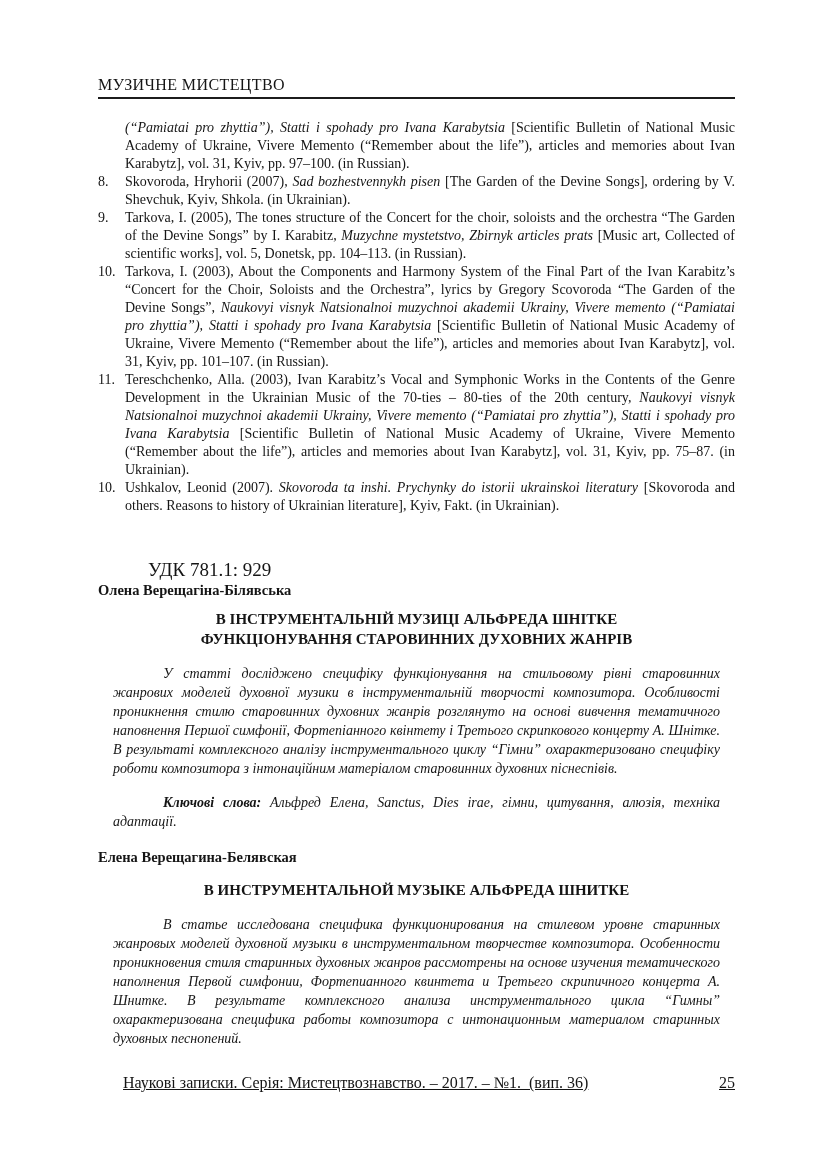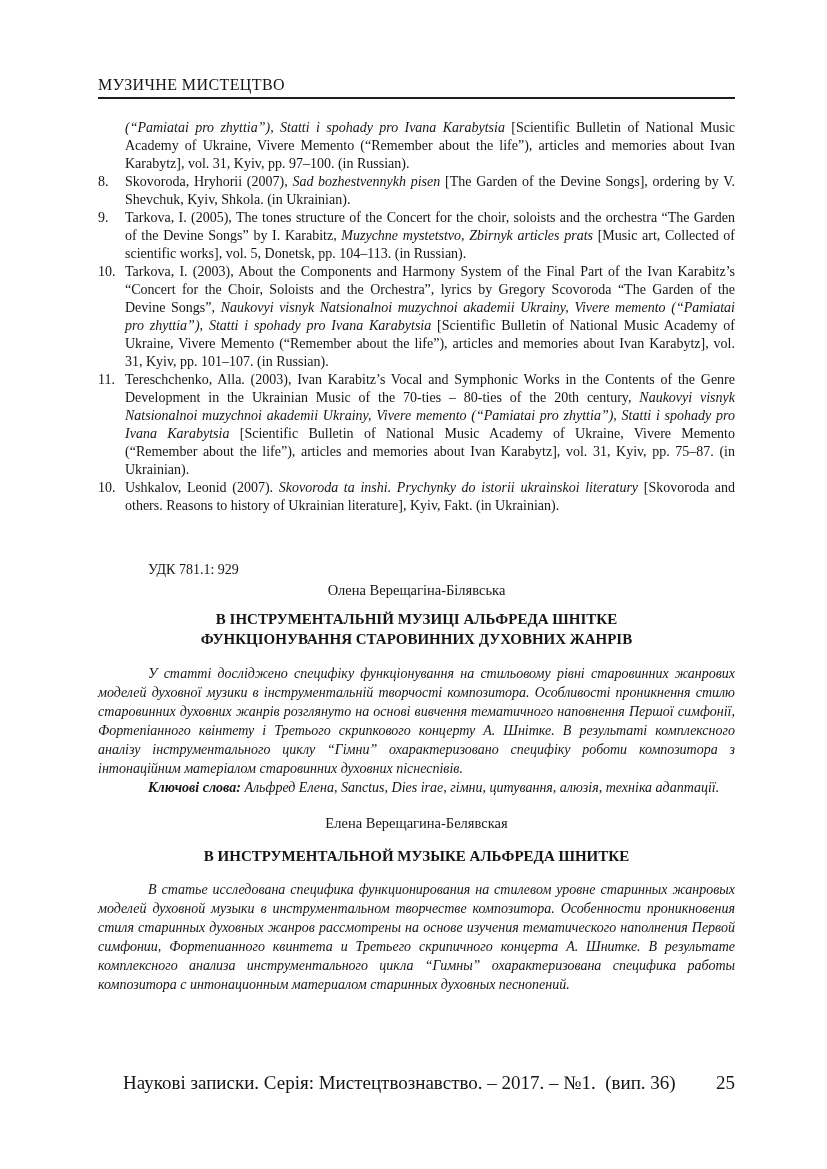--- a/index.html
+++ b/index.html
@@ -9,32 +9,32 @@
     font-family:"Liberation Serif","DejaVu Serif",serif;
   }
   .content{position:absolute;left:98px;top:0;width:637px;}
   .running-head{margin-top:76px;text-align:left;font-size:16px;line-height:18px;letter-spacing:.4px;}
   .head-rule{border-bottom:2px solid #1c1c1c;margin-top:3px;}
   .refs{margin-top:20px;font-size:14px;line-height:18px;}
   .ref{position:relative;padding-left:27px;text-align:justify;}
   .ref .num{position:absolute;left:0;top:0;}
   .seg-i{font-style:italic;}
   .seg-bi{font-weight:bold;font-style:italic;}
-  .udc{margin-top:46px;font-size:14px;line-height:18px;text-indent:50px;}
-  .author{font-weight:normal;text-align:center;font-size:14.5px;line-height:19px;margin-top:2px;}
+  .udc{margin-top:46px;font-size:19px;line-height:18px;text-indent:50px;}
+  .author{font-weight:bold;text-align:left;font-size:14.5px;line-height:19px;margin-top:2px;}
   .title{margin-top:9px;text-align:center;font-weight:bold;font-size:15px;line-height:20px;}
   .abstract{margin-top:15px;font-size:14px;line-height:19px;text-align:justify;font-style:italic;}
-  .abstract p{margin:0;text-indent:50px;}
+  .abstract p{margin:15px;text-indent:50px;}
   .author-ru{margin-top:17px;}
   .title-ru{margin-top:13px;}
   .abstract-ru{margin-top:14px;}
   .page-footer{
     position:absolute;left:98px;top:1074px;width:637px;
-    font-size:19px;line-height:17px;
-    display:flex;justify-content:space-between;align-items:baseline;
+    font-size:16px;line-height:17px;
+    display:flex;justify-content:space-between;align-items:baseline;text-decoration:underline;
   }
   .page-footer .cite{padding-left:25px;white-space:pre-wrap;}
 </style>
 </head>
 <body>
 
 <div class="content">
 
   <div class="running-head">МУЗИЧНЕ МИСТЕЦТВО</div>
   <div class="head-rule"></div>

